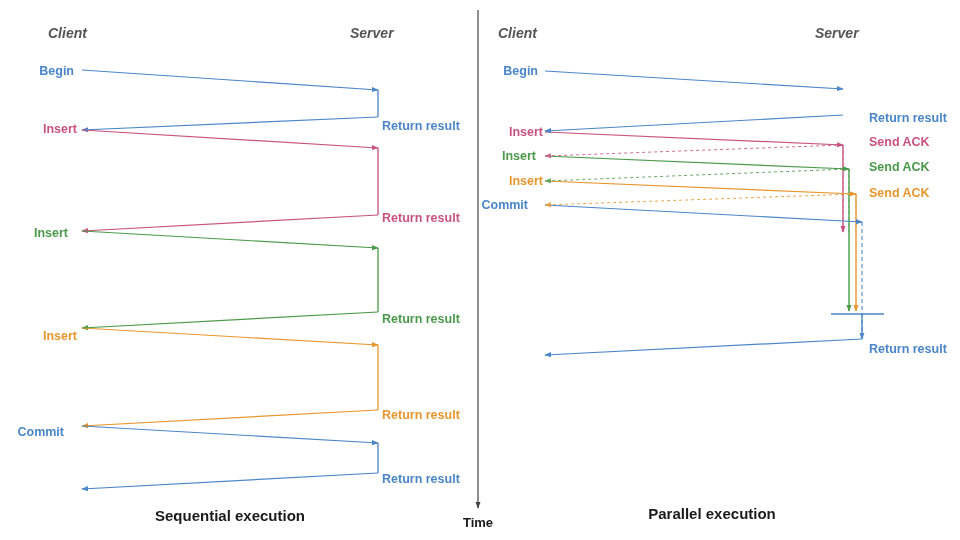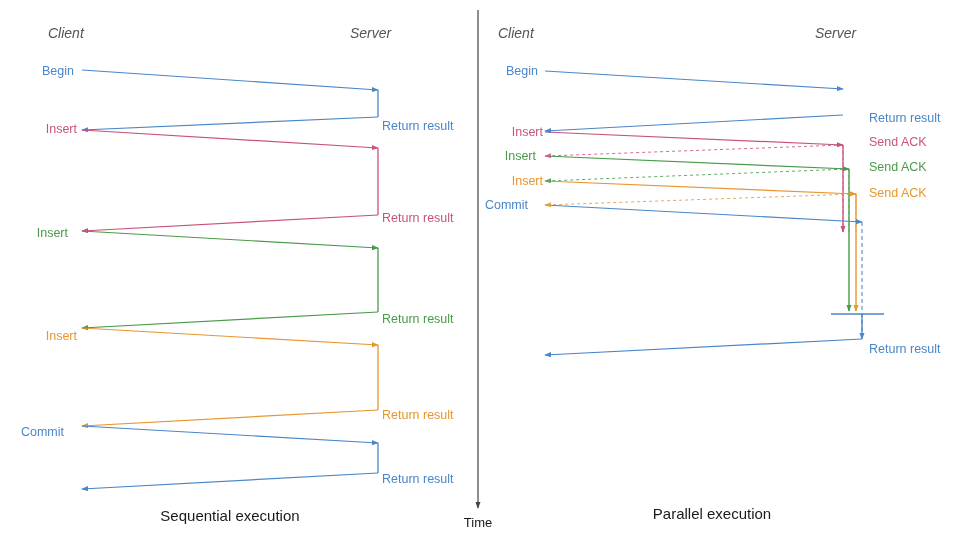--- a/index.html
+++ b/index.html
@@ -7,20 +7,21 @@
     padding: 0;
     background: #ffffff;
   }
   #page {
     position: relative;
     width: 960px;
     height: 540px;
     background: #ffffff;
     overflow: hidden;
     font-family: "Liberation Sans", sans-serif;
+    font-weight: bold;
   }
   svg.diagram {
     position: absolute;
     left: 0;
     top: 0;
     width: 960px;
     height: 540px;
   }
   text { font-family: "Liberation Sans", sans-serif; }
   .lane-label {

